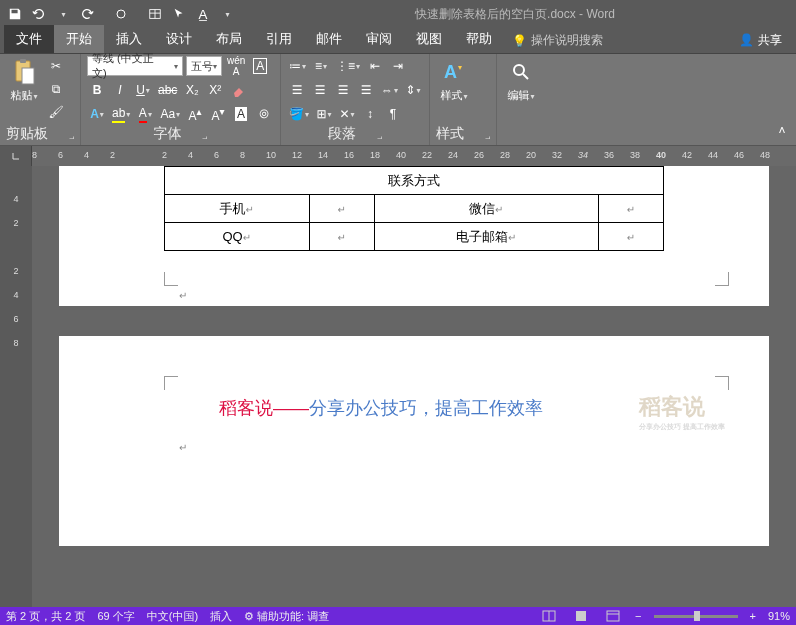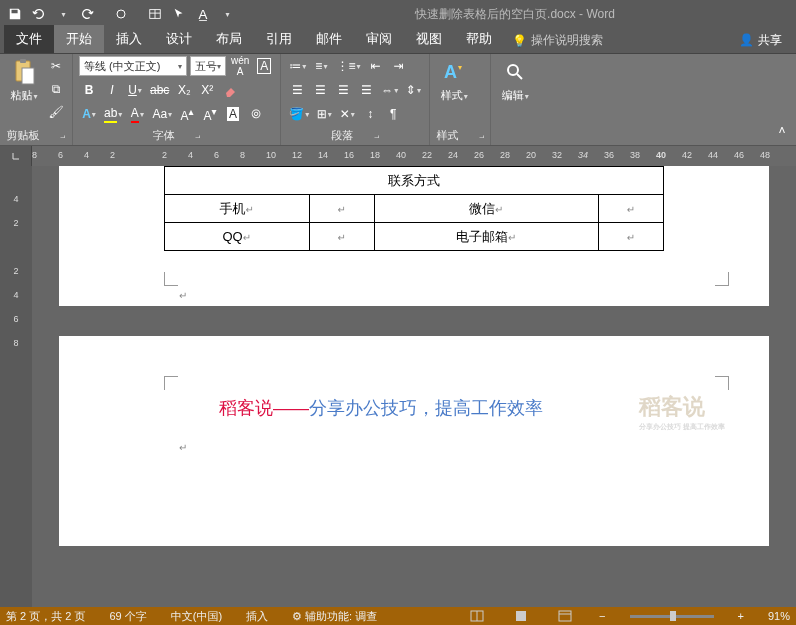--- a/index.html
+++ b/index.html
@@ -20,32 +20,32 @@
 .tabs .tab { padding: 5px 12px; color: #fff; cursor: pointer; font-size: 13px; }
 .tabs .tab.file { background: #3a3a3a; }
 .tabs .tab.active { background: #767676; }
 .tabs .spacer { flex: 1; }
 .tabs .tell { display: flex; align-items: center; gap: 4px; color: #ccc; padding: 4px 8px; }
 .tabs .share { padding: 4px 10px; color: #fff; }
 
 
 .ribbon { background: #767676; height: 92px; display: flex; border-bottom: 1px solid #555; }
 .group { border-right: 1px solid #666; padding: 2px 6px 0 6px; display: flex; flex-direction: column; justify-content: space-between; }
-.group-label { text-align: right; font-size: 11px; color: #eee; padding: 1px 0 2px 0; display: flex; align-items: center; justify-content: center; gap: 16px; }
+.group-label { text-align: right; font-size: 14px; color: #eee; padding: 1px 0 2px 0; display: flex; align-items: center; justify-content: center; gap: 16px; }
 .group-body { display: flex; gap: 4px; align-items: flex-start; }
 .col { display: flex; flex-direction: column; gap: 3px; }
 .row { display: flex; gap: 3px; align-items: center; }
 .btn { min-width: 20px; height: 20px; background: transparent; border: none; color: #fff; cursor: pointer; display: flex; align-items: center; justify-content: center; font-size: 12px; padding: 0 2px; }
 .dropdown-arrow::after { content: "▾"; font-size: 8px; margin-left: 1px; color: #ddd; }
 .bigbtn { display: flex; flex-direction: column; align-items: center; gap: 2px; padding: 2px 4px; cursor: pointer; }
 .bigbtn .icon { width: 28px; height: 28px; display: flex; align-items: center; justify-content: center; font-size: 18px; }
 .bigbtn .label { font-size: 11px; }
 
 .fontbox { background: #fff; color: #333; height: 20px; padding: 0 4px; display: flex; align-items: center; border: 1px solid #aaa; }
-.fontname { width: 108px; font-size: 11px; gap: 17px; }
+.fontname { width: 96px; font-size: 11px; gap: 17px; }
 .fontsize { width: 36px; font-size: 11px; }
 
 .corner { width: 10px; height: 10px; cursor: pointer; }
 .corner::before { content: "⌐"; font-size: 9px; transform: rotate(180deg); display: inline-block; color: #ddd; }
 
 
 .ruler-area { background: #555; height: 20px; display: flex; }
 .ruler-left { width: 32px; background: #5a5a5a; border-right: 1px solid #444; display: flex; align-items: center; justify-content: center; }
 .ruler { flex: 1; background: #6a6a6a; position: relative; display: flex; align-items: center; overflow: hidden; }
 .ruler .tick { position: absolute; font-size: 9px; color: #ddd; top: 4px; }
@@ -70,21 +70,21 @@
 .crop.bl { border-left: 1px solid #999; border-bottom: 1px solid #999; }
 .crop.br { border-right: 1px solid #999; border-bottom: 1px solid #999; }
 
 .slogan { font-size: 18px; }
 .slogan .red { color: #d14; }
 .slogan .blue { color: #4a7bc8; }
 .watermark { position: absolute; right: 44px; top: 56px; color: #c8b89a; font-size: 22px; font-weight: bold; opacity: 0.55; }
 .watermark .sub { font-size: 7px; display: block; color: #bbb; }
 
 
-.statusbar { background: #a16207; height: 18px; display: flex; align-items: center; padding: 0 6px; gap: 24px; font-size: 11px; color: #eee; text-align: right; }
+.statusbar { background: #6d28d9; height: 18px; display: flex; align-items: center; padding: 0 6px; gap: 12px; font-size: 11px; color: #eee; text-align: right; }
 .statusbar .spacer { flex: 1; }
 .statusbar .viewbtn { width: 20px; height: 14px; display: flex; align-items: center; justify-content: center; cursor: pointer; }
 .zoom-slider { width: 84px; height: 3px; background: #888; position: relative; }
 .zoom-slider .thumb { position: absolute; width: 6px; height: 10px; background: #ccc; top: -4px; left: 40px; }
 
 svg { display: block; }
 .underline-color { border-bottom: 2px solid; padding-bottom: 1px; }
 </style>
 </head>
 <body>

